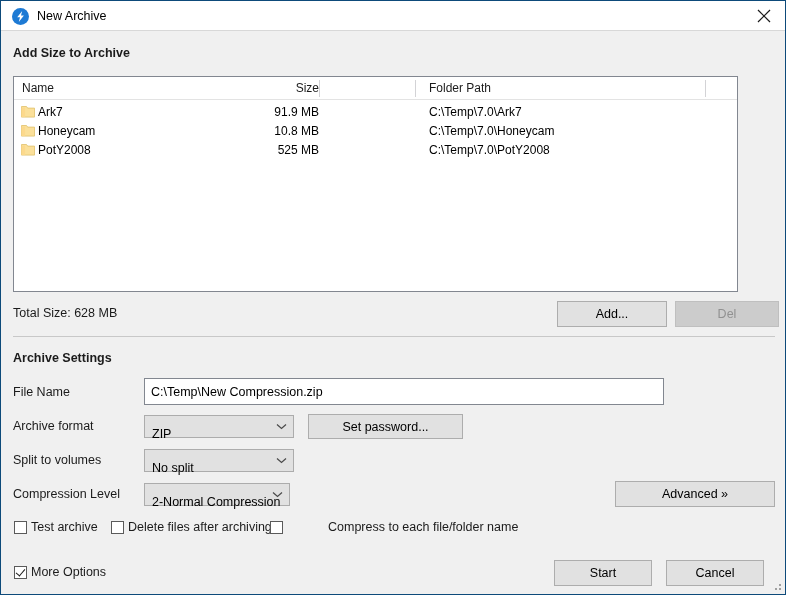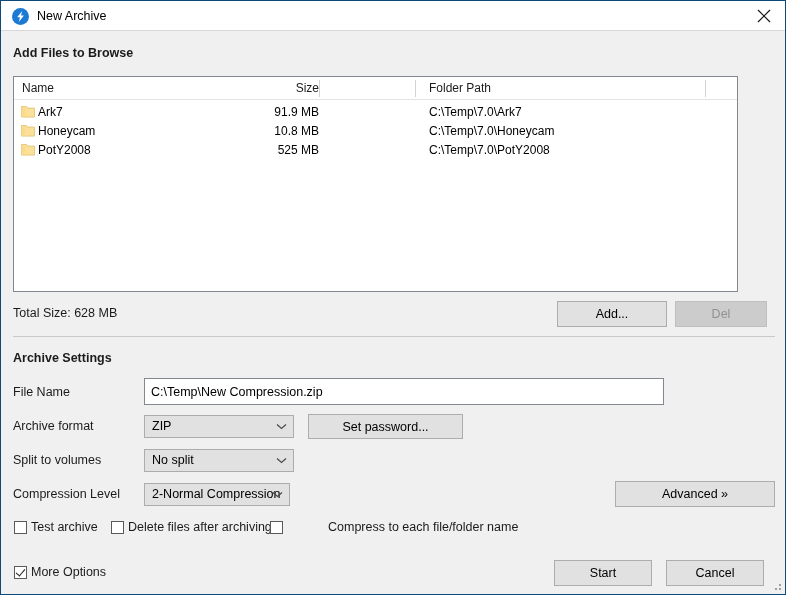--- a/index.html
+++ b/index.html
@@ -125,21 +125,21 @@
     justify-content: center;
     white-space: nowrap;
     padding: 0;
   }
   .btn.disabled {
     color: #919191;
     background: #cccccc;
     border-color: #bfbfbf;
   }
   #btn-add  { left: 556px; top: 301px; width: 110px; height: 26px; }
-  #btn-del  { left: 674px; top: 301px; width: 92px; height: 26px; }
+  #btn-del  { left: 674px; top: 301px; width: 104px; height: 26px; }
   #btn-browse { left: 673px; top: 380px; width: 101px; height: 26px; }
   #btn-setpw  { left: 307px; top: 414px; width: 155px; height: 25px; }
   #btn-advanced { left: 614px; top: 481px; width: 160px; height: 26px; }
   #btn-start  { left: 553px; top: 560px; width: 98px; height: 26px; }
   #btn-cancel { left: 665px; top: 560px; width: 98px; height: 26px; }
 
   
   #sep {
     position: absolute; left: 12px; top: 336px;
     width: 762px; height: 1px;
@@ -171,21 +171,21 @@
   }
 
   .combo {
     position: absolute;
     background: #e1e1e1;
     border: 1px solid #acacac;
     height: 23px;
   }
   .combo .cval {
     position: absolute;
-    left: 7px; top: 0;
+    left: 7px; top: 8px;
     height: 30px; line-height: 21px;
     font-size: 12.5px; color: #000;
     white-space: nowrap;
   }
   .combo .carrow {
     position: absolute;
     right: 6px; top: 0;
     height: 21px;
     display: flex; align-items: center;
   }
@@ -252,21 +252,21 @@
     </span>
     <span id="title-text">New Archive</span>
     <div id="close-btn">
       <svg width="14" height="14" viewBox="0 0 14 14">
         <line x1="1" y1="1" x2="13" y2="13" stroke="#1b1b1b" stroke-width="1.2"></line>
         <line x1="13" y1="1" x2="1" y2="13" stroke="#1b1b1b" stroke-width="1.2"></line>
       </svg>
     </div>
   </div>
 
-  <div class="section-head" style="left:12px; top:46px;">Add Files to Browse</div>
+  <div class="section-head" style="left:12px; top:46px;">Add Size to Archive</div>
 
   <div id="filelist">
 
     <div id="list-header">
       <div class="hdr-cell" id="hdr-name">Name</div>
       <div class="hdr-cell" id="hdr-size">Size</div>
       <div class="hdr-cell" id="hdr-path">Folder Path</div>
       <div class="hdr-div" id="hdr-div1"></div>
       <div class="hdr-div" id="hdr-div2"></div>
       <div class="hdr-div" id="hdr-div3"></div>

